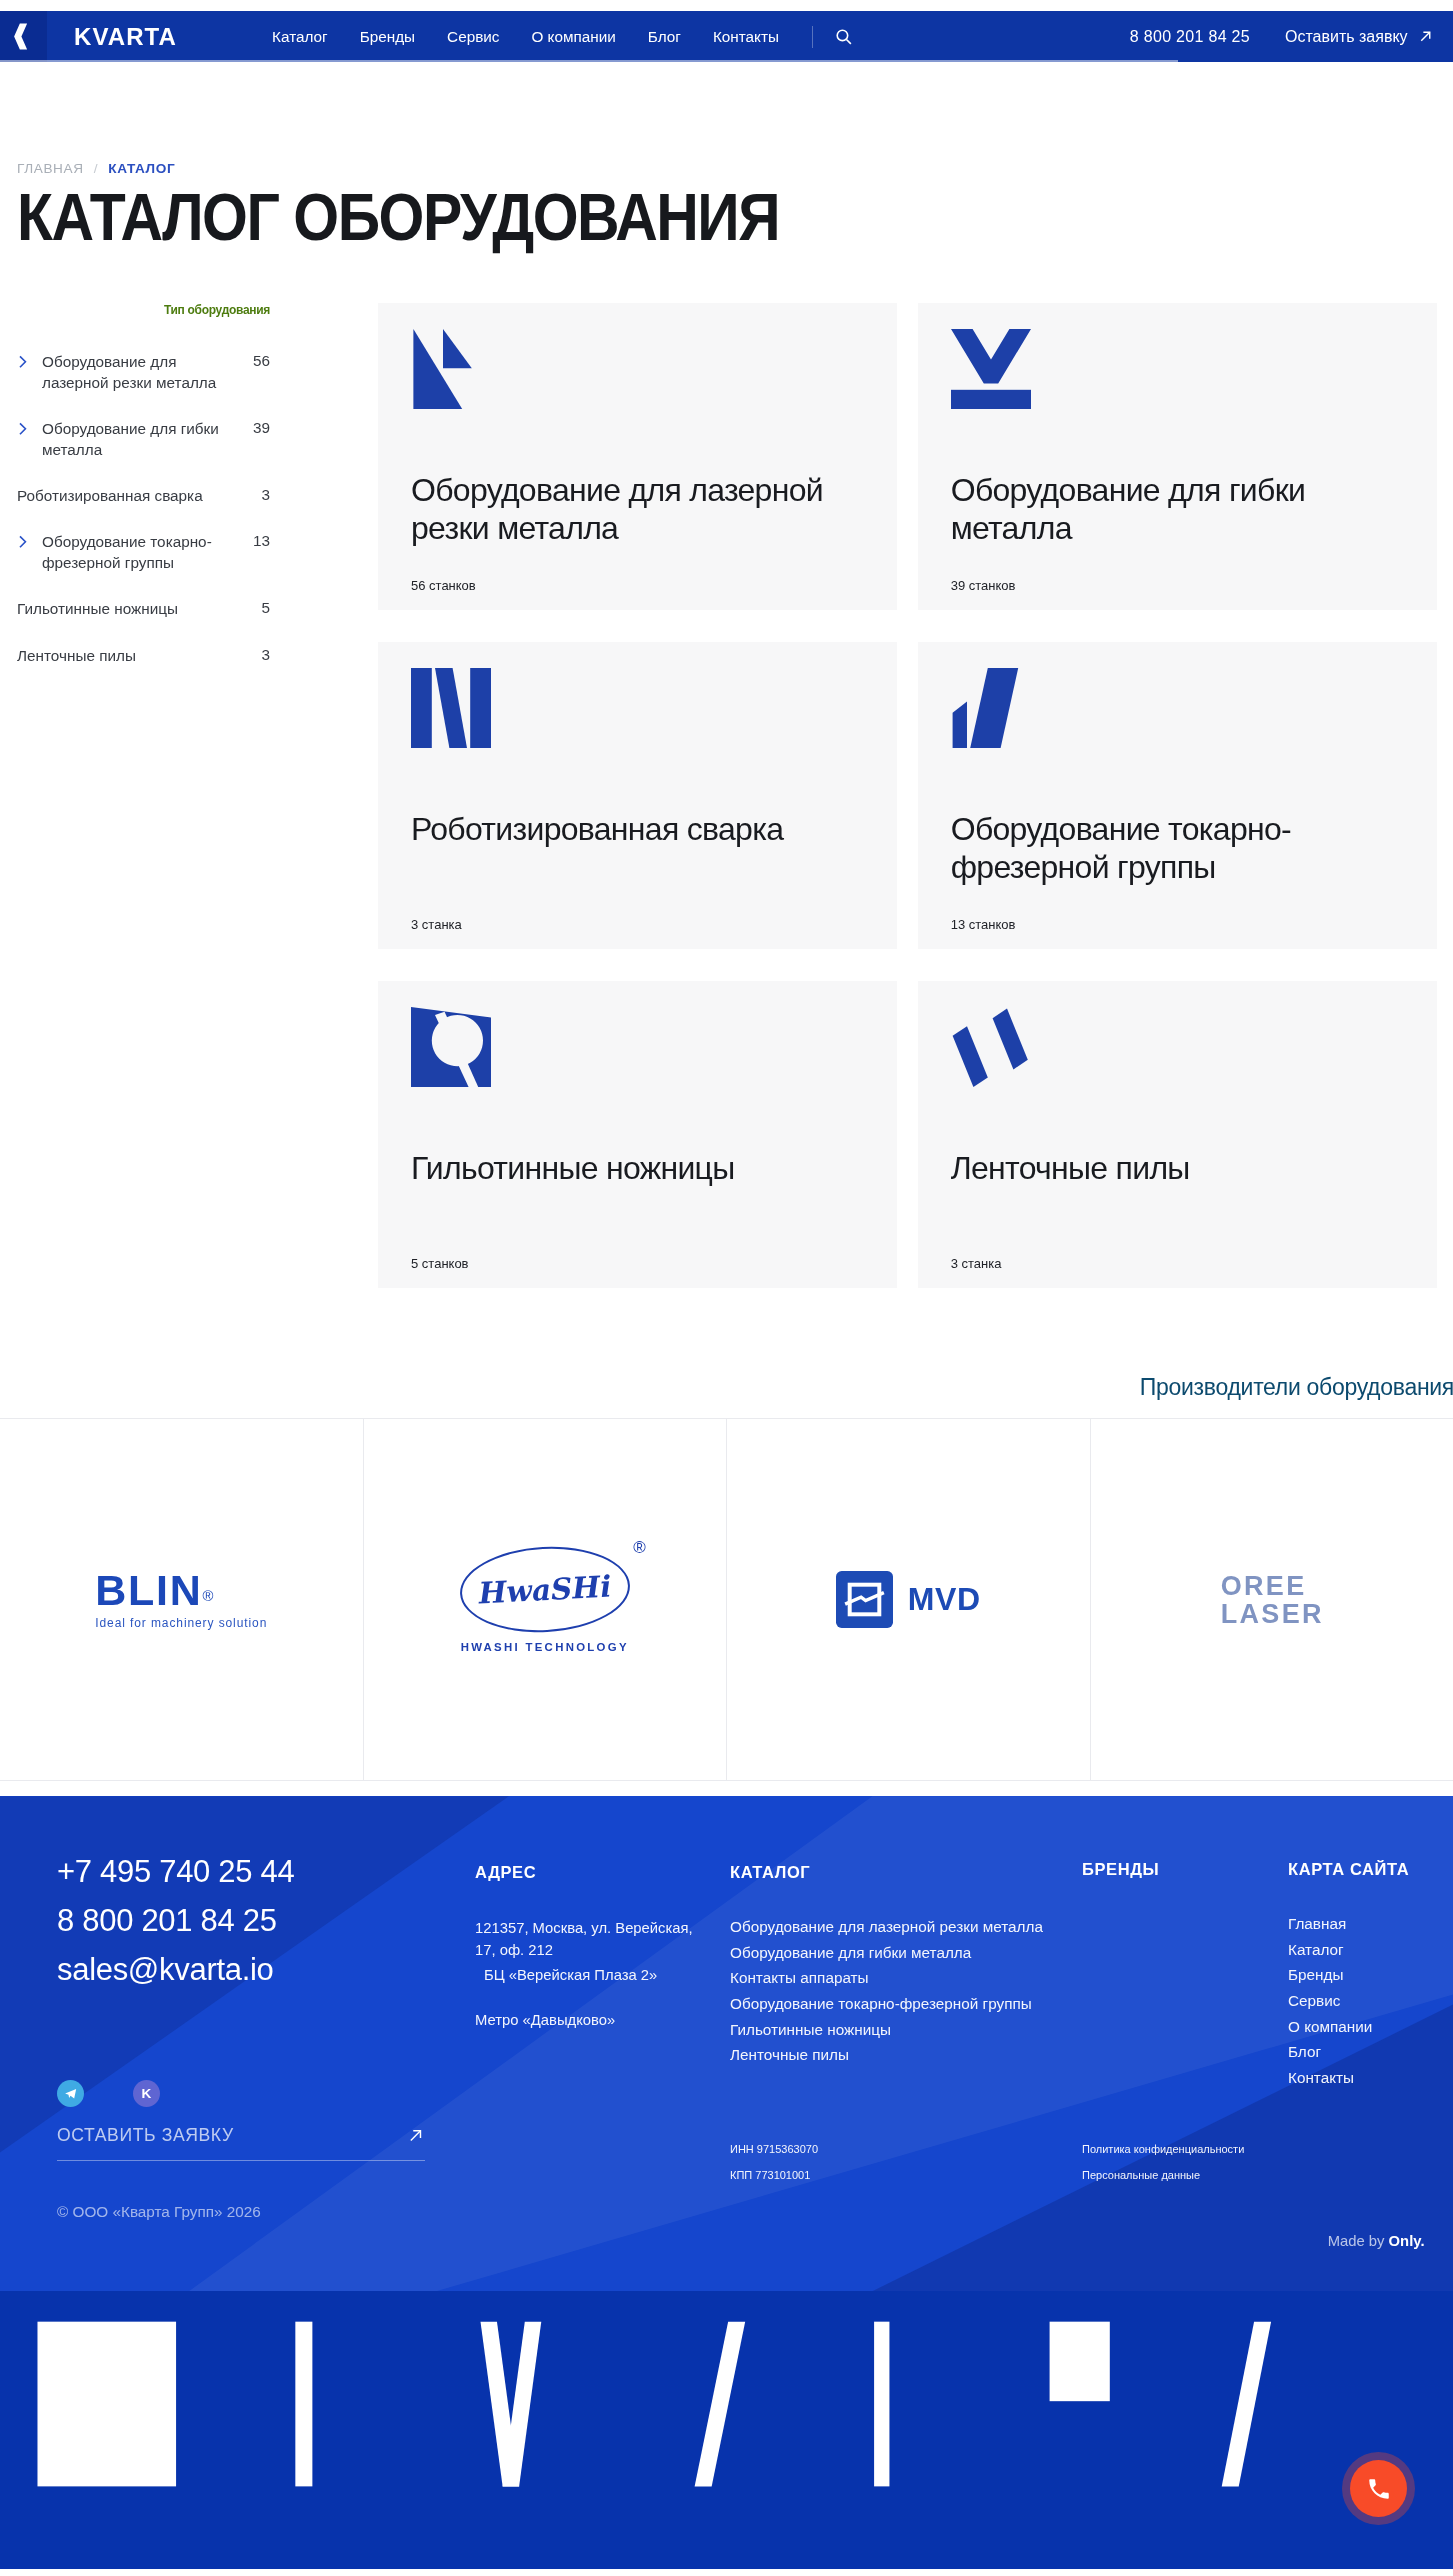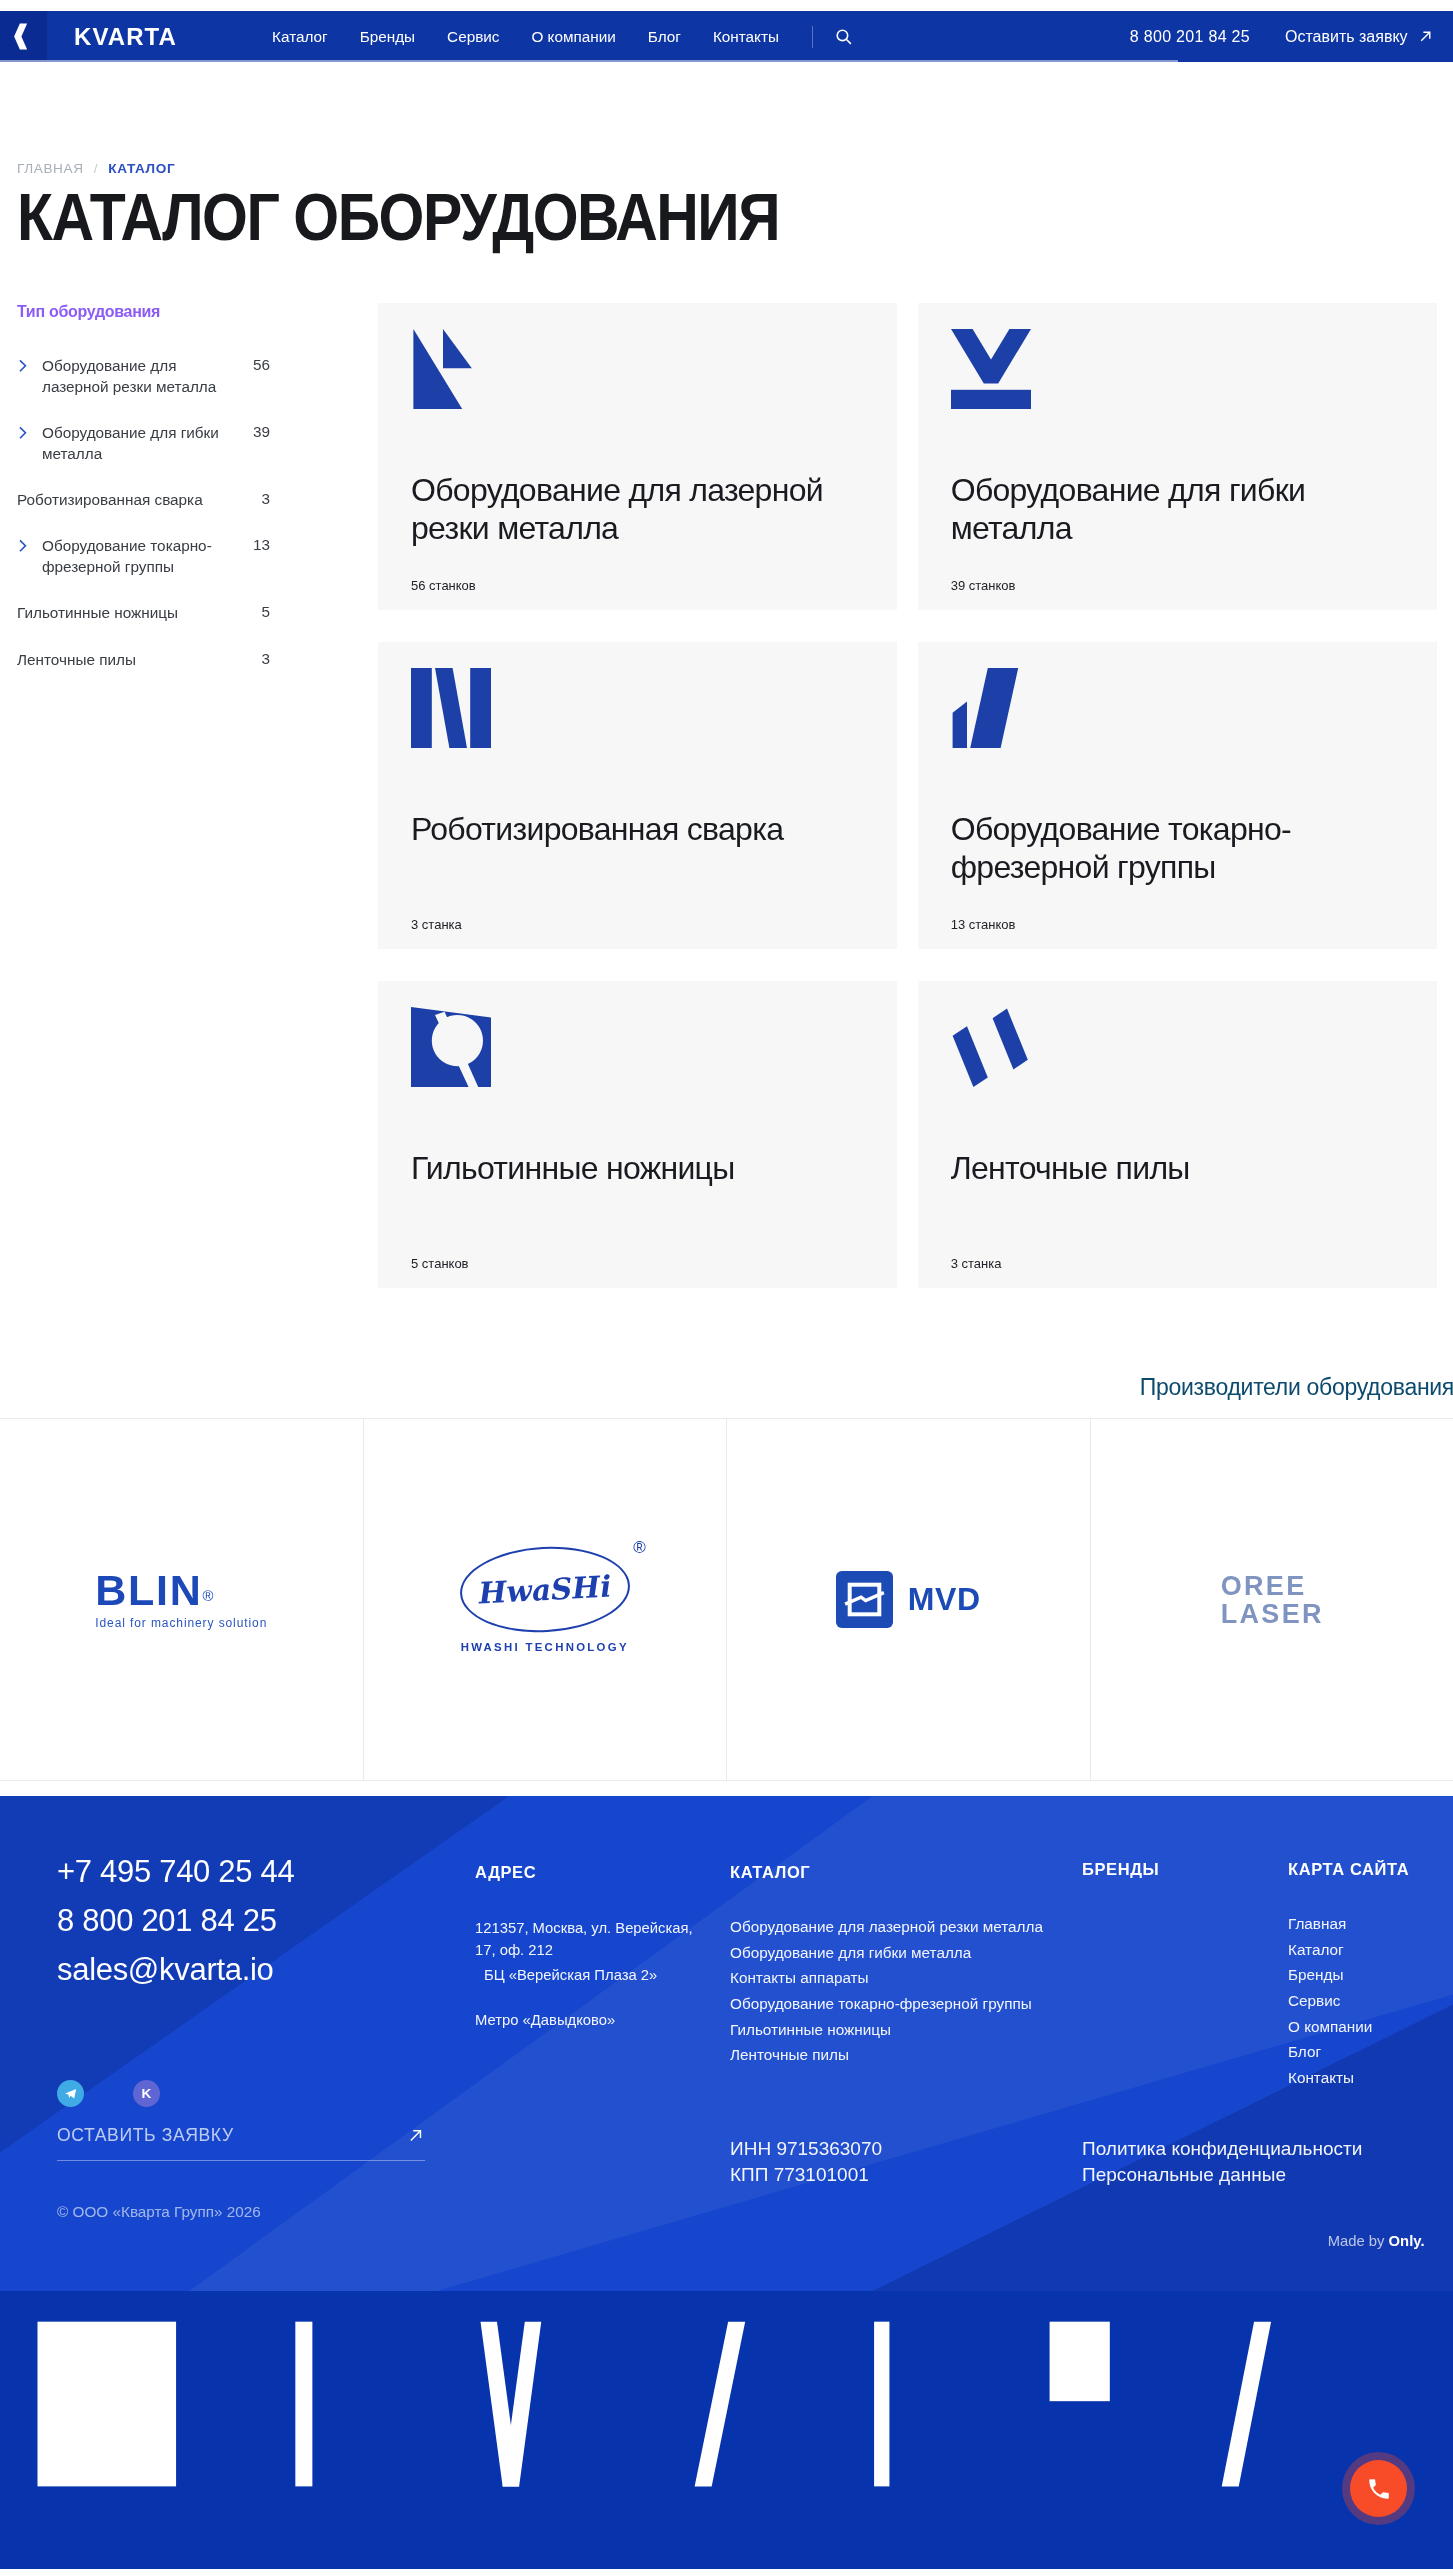--- a/index.html
+++ b/index.html
@@ -26,21 +26,21 @@
   .container { padding:0 17px 0 17px; }
   .breadcrumb { margin-top:99px; display:flex; gap:10.2px; align-items:center; font-size:13.6px; font-weight:500; letter-spacing:0.6px; }
   .crumb-home { color:#a9afb7; cursor:pointer; }
   .crumb-sep { color:#c6cbd1; }
   .crumb-cur { color:#2b4fc0; font-weight:600; }
   h1.page-title { margin-top:9px; font-size:67px; font-weight:600; letter-spacing:-1.7px; color:#17191d; transform:scaleX(.88); transform-origin:left; white-space:nowrap; line-height:64px; }
 
   
   .content { display:flex; margin-top:54px; }
   .sidebar { width:253px; flex:none; }
-  .sidebar-title { font-size:16px; font-weight:700; color:#8b5cf6; letter-spacing:-0.3px; }
+  .sidebar-title { font-size:12px; font-weight:700; color:#4d7c0f; letter-spacing:-0.3px;text-align:right; }
   .filter-list { margin-top:35px; display:flex; flex-direction:column; gap:26px; }
   .filter-row { display:flex; align-items:flex-start; cursor:pointer; }
   .filter-chev { width:25px; flex:none; padding-top:2.3px; }
   .filter-label { flex:1; font-size:15.3px; line-height:20.4px; color:#383c43; padding-right:13.6px; }
   .filter-count { font-size:15.3px; color:#383c43; flex:none; }
 
   .grid { flex:1; margin-left:108px; display:grid; grid-template-columns:1fr 1fr; column-gap:20.4px; row-gap:32px; }
   .card { background:#f7f7f8; height:307px; position:relative; padding:25.6px 33px; cursor:pointer; }
   .card-icon { width:80px; height:80px; }
   .card-icon svg { width:100%; height:100%; }
@@ -80,21 +80,21 @@
   .f-body { margin-top:36px; font-size:14.8px; line-height:21.6px; color:rgba(255,255,255,.95); max-width:227px; }
   .f-metro { margin-top:26px; font-size:14.8px; color:rgba(255,255,255,.95); }
   .f-links { margin-top:32px; display:flex; flex-direction:column; }
   .f-link { font-size:15.3px; line-height:25.6px; color:rgba(255,255,255,.95); cursor:pointer; white-space:nowrap; }
   .f-social { position:absolute; left:57px; top:284px; display:flex; gap:49px; }
   .soc { width:27px; height:27px; border-radius:50%; display:flex; align-items:center; justify-content:center; cursor:pointer; }
   .soc-tg { background:#3faae4; }
   .soc-vk { background:#5f65d2; font-size:13.6px; font-weight:700; color:#fff; }
   .f-request { position:absolute; left:57px; top:329px; width:368px; border-bottom:1.1px solid rgba(255,255,255,.38); padding-bottom:13.6px; display:flex; align-items:center; justify-content:space-between; cursor:pointer; }
   .f-request span { font-size:17.6px; letter-spacing:0.6px; color:rgba(255,255,255,.72); }
-  .f-legal { font-size:19px; line-height:26px; color:rgba(255,255,255,.95); }
+  .f-legal { font-size:11px; line-height:26px; color:rgba(255,255,255,.95); }
   .f-copy { position:absolute; left:57px; top:407px; font-size:15.3px; color:rgba(255,255,255,.6); }
   .f-made { position:absolute; right:29.5px; top:437px; font-size:14.8px; color:rgba(255,255,255,.7); }
   .f-made b { color:#fff; font-weight:800; }
 
   
   .bottom-band { position:relative; height:278px; background:#0733ac; }
   .wm { position:absolute; inset:0; }
   .phone-fab { position:absolute; left:1350px; top:169px; width:57px; height:57px; border-radius:50%; background:#f84b28; box-shadow:0 0 0 8px rgba(248,75,40,.32); display:flex; align-items:center; justify-content:center; cursor:pointer; }
 </style>
 </head>

